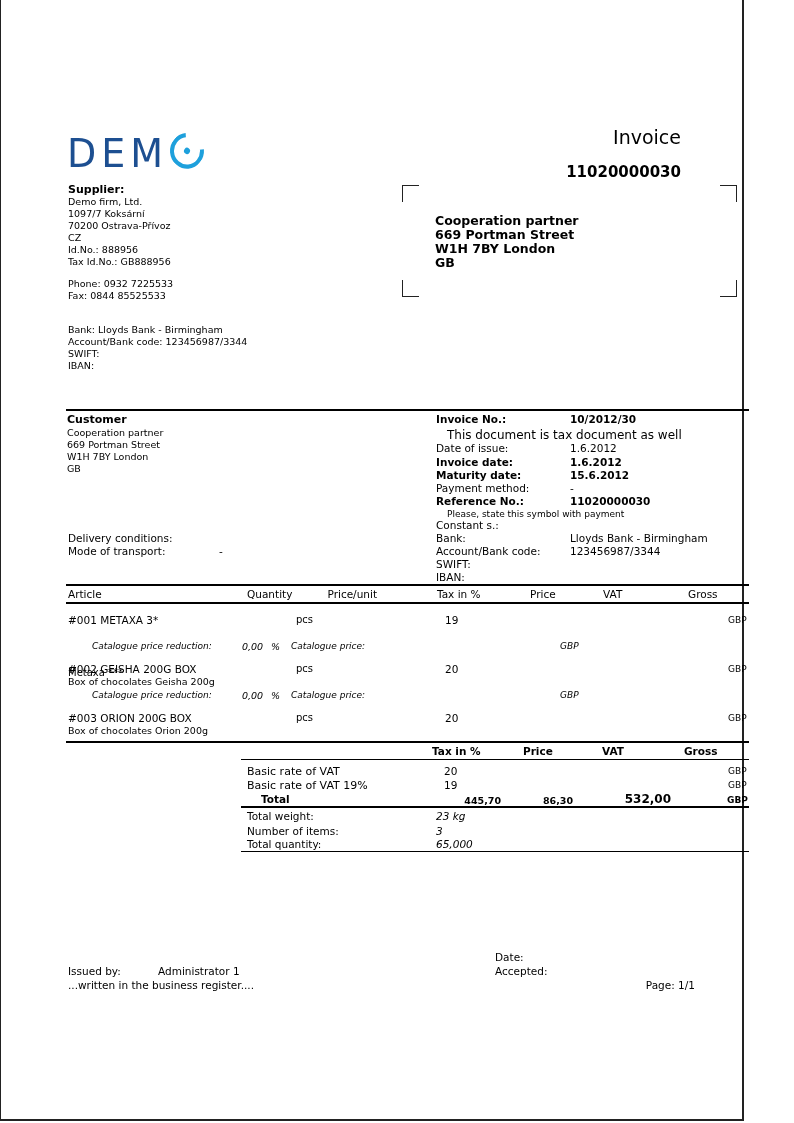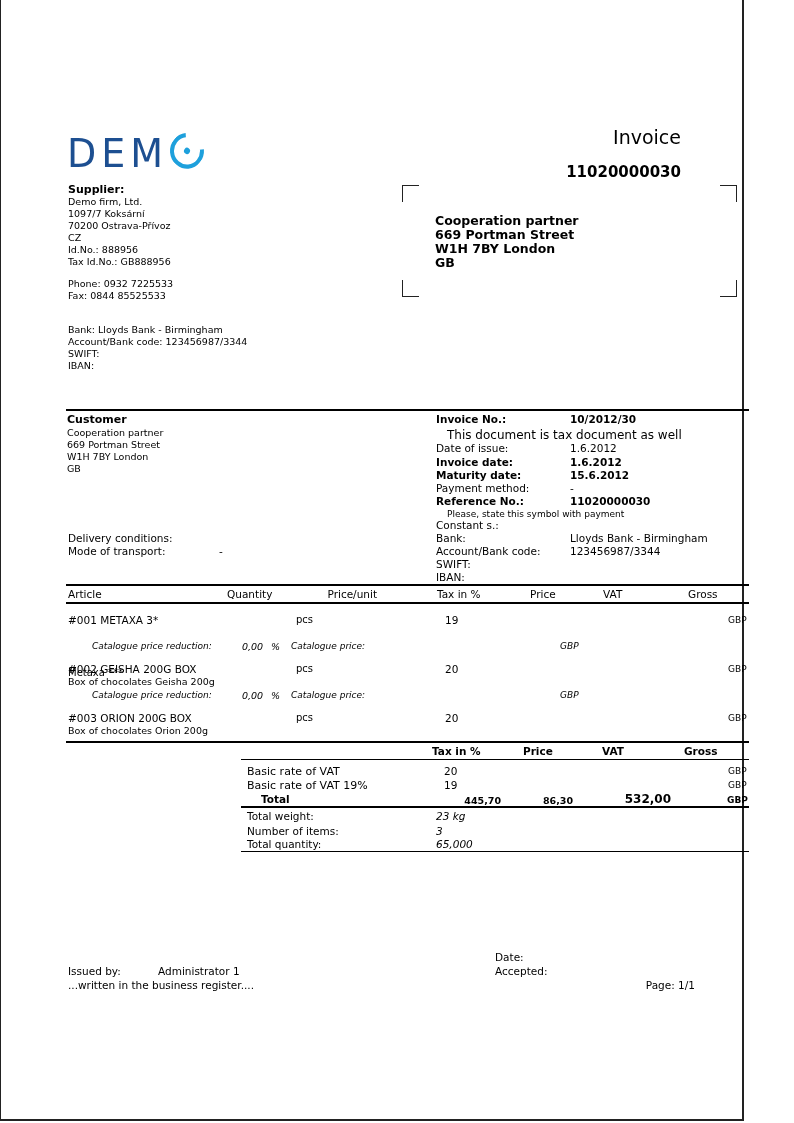--- a/index.html
+++ b/index.html
@@ -96,21 +96,21 @@
   <div class="row s11" style="left:435px; top:519px;">Constant s.:</div>
   <div class="row s11" style="left:435px; top:532px;">Bank:</div>
   <div class="row s11" style="left:569px; top:532px;">Lloyds Bank - Birmingham</div>
   <div class="row s11" style="left:435px; top:545px;">Account/Bank code:</div>
   <div class="row s11" style="left:569px; top:545px;">123456987/3344</div>
   <div class="row s11" style="left:435px; top:558px;">SWIFT:</div>
   <div class="row s11" style="left:435px; top:571px;">IBAN:</div>
 
   <div class="hline" style="left:65px; top:584px; width:683px;"></div>
   <div class="row s11" style="left:67px; top:588px;">Article</div>
-  <div class="row s11" style="left:226px; top:588px;text-align:right;">Quantity</div>
+  <div class="row s11" style="left:246px; top:588px;text-align:right;">Quantity</div>
   <div class="row s11 r" style="right:365px; top:588px;">Price/unit</div>
   <div class="row s11" style="left:436px; top:588px;">Tax in %</div>
   <div class="row s11" style="left:529px; top:588px;">Price</div>
   <div class="row s11" style="left:602px; top:588px;">VAT</div>
   <div class="row s11" style="left:687px; top:588px;">Gross</div>
   <div class="hline" style="left:65px; top:602px; width:683px;"></div>
 
   <div id="items">
       <div class="" style="position:absolute;left:0;top:0;">
         <div class="row" style="left:67px;top:614px;font-size:10.5px;">#001 METAXA 3*</div>

